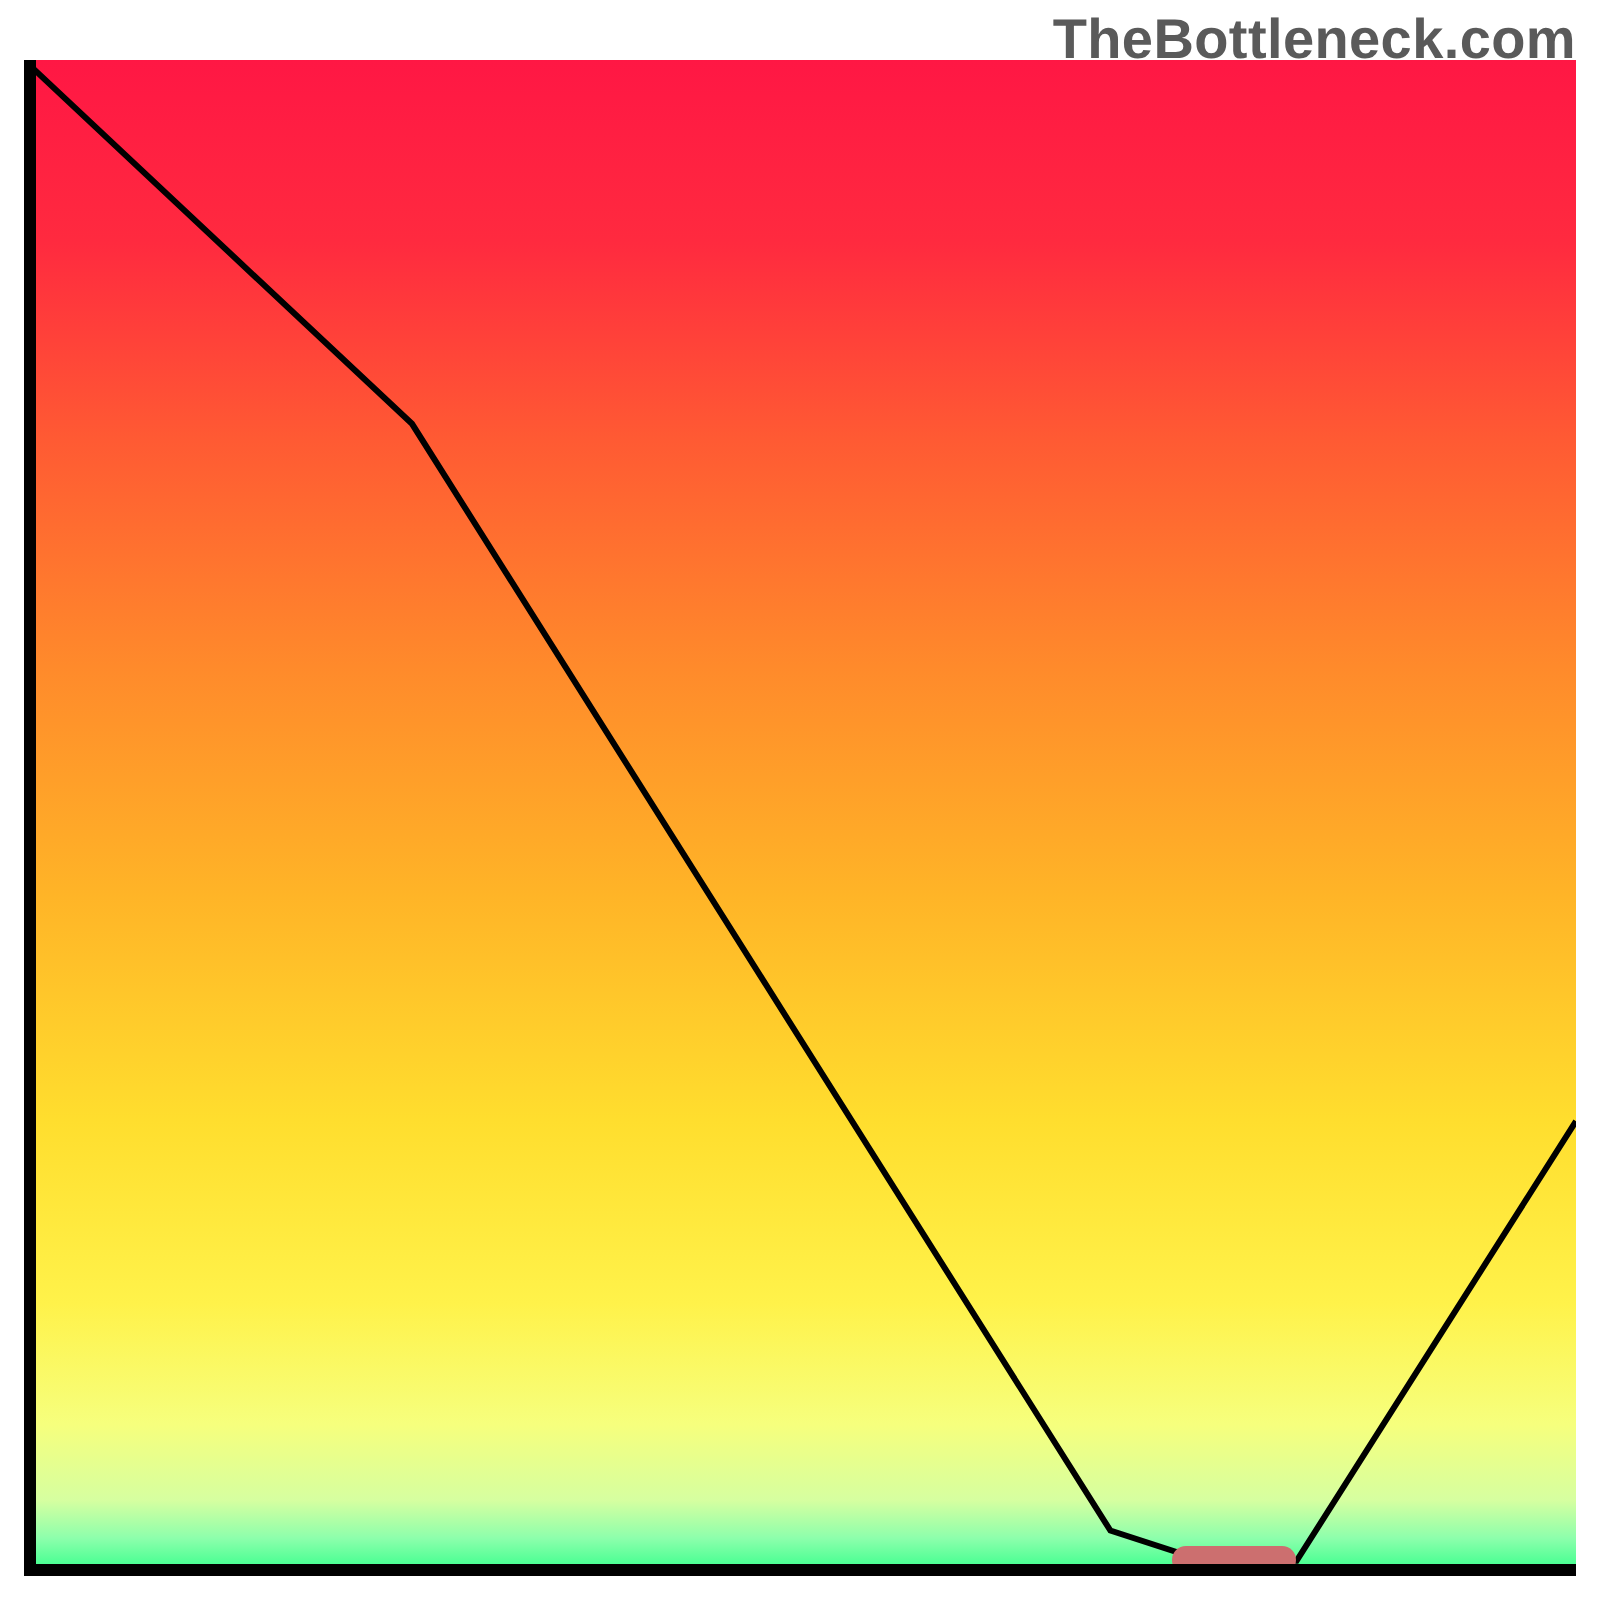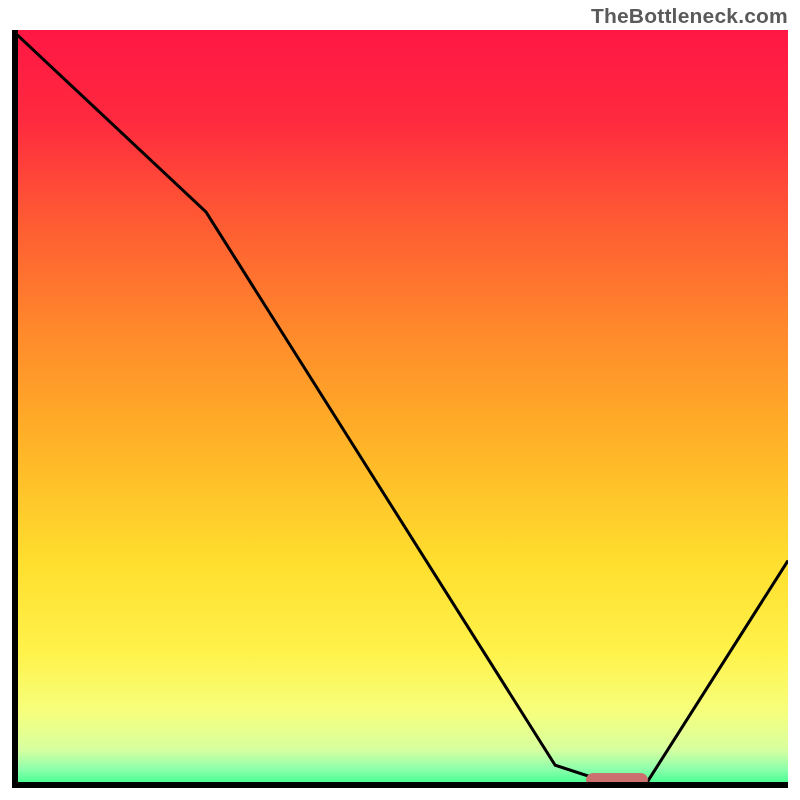--- a/index.html
+++ b/index.html
@@ -12,21 +12,21 @@
   }
   .container {
     position: relative;
     width: 800px;
     height: 800px;
   }
   .watermark {
     position: absolute;
     top: 4px;
     right: 12px;
-    font-size: 21px;
+    font-size: 28px;
     font-weight: 600;
     color: #5a5a5a;
     letter-spacing: 0.2px;
     z-index: 20;
   }
   .plot {
     position: absolute;
     left: 12px;
     top: 30px;
     width: 776px;

